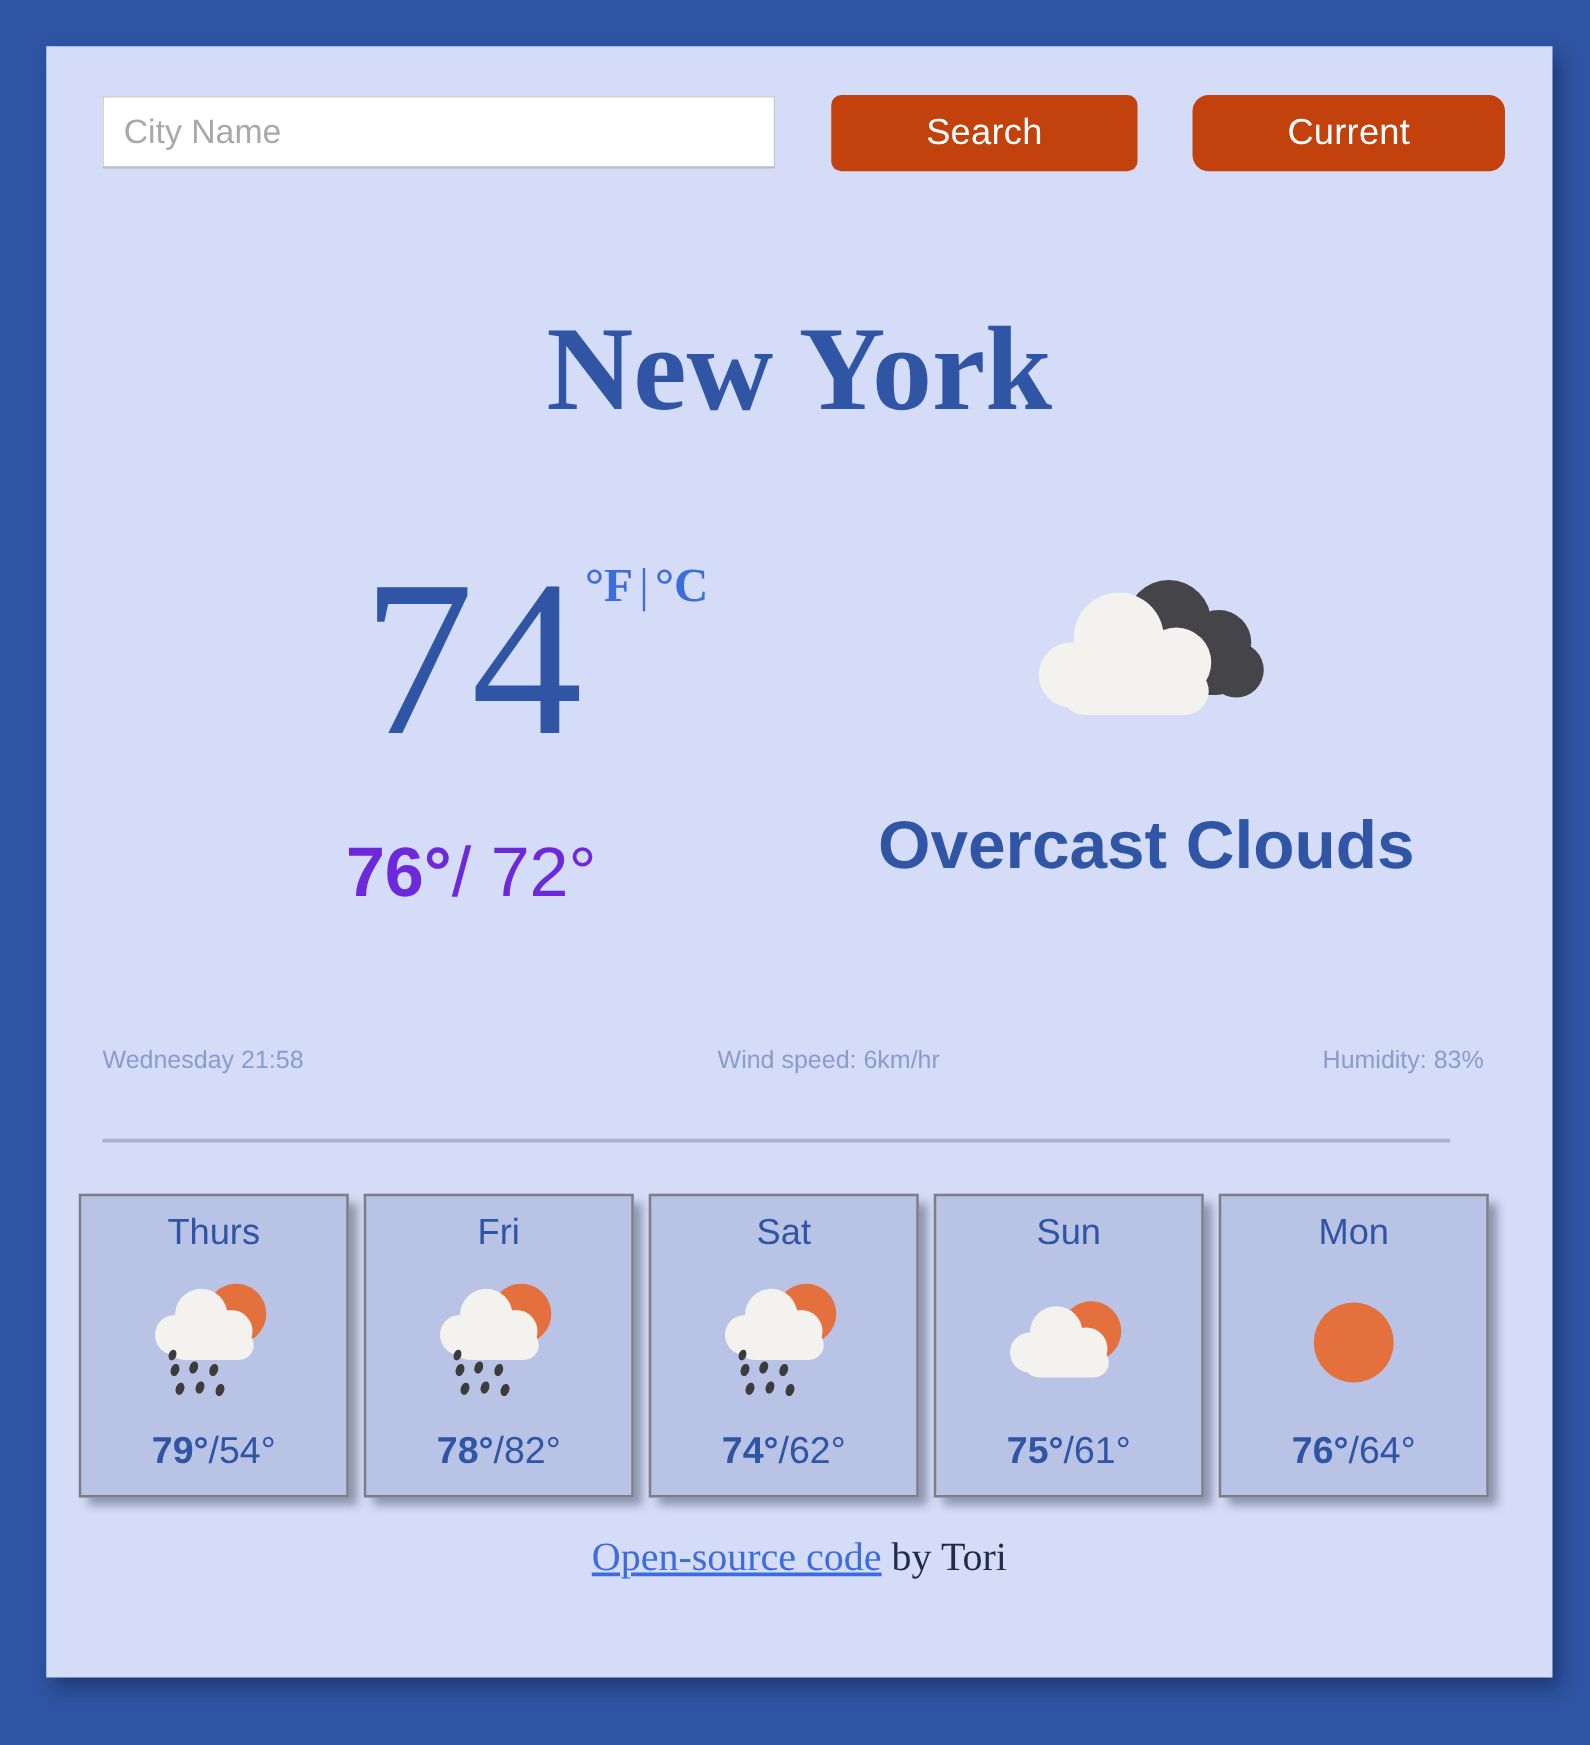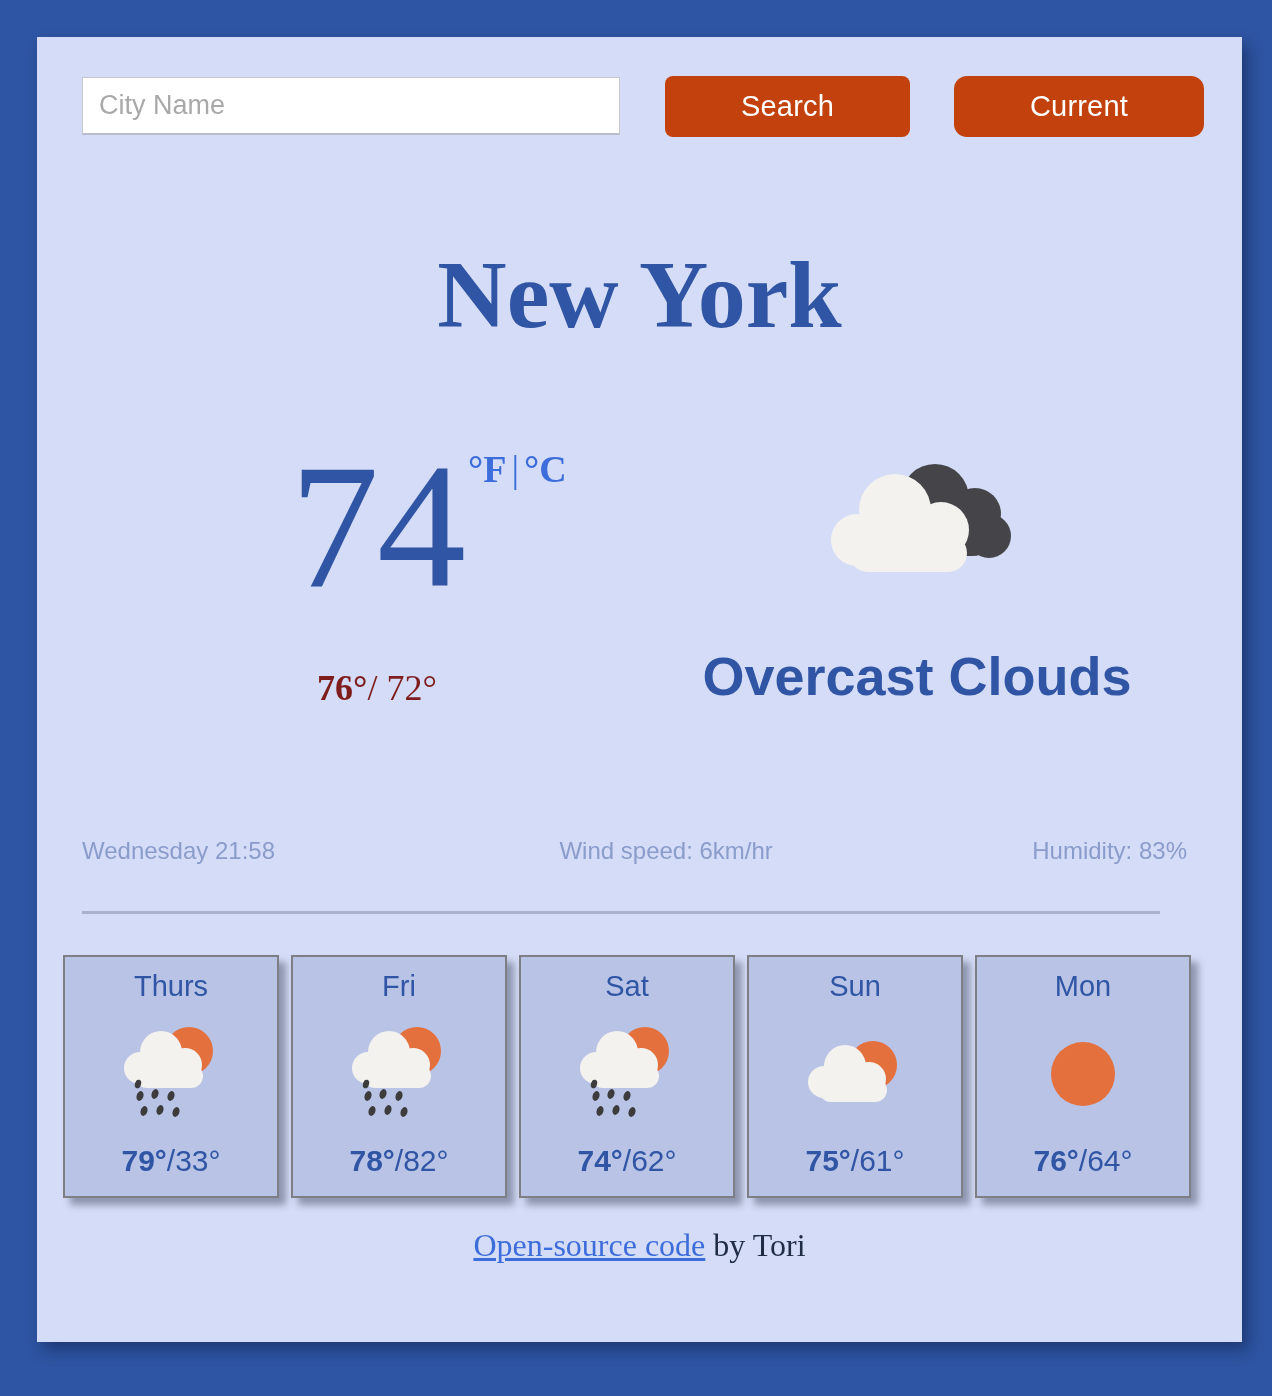--- a/index.html
+++ b/index.html
@@ -119,23 +119,23 @@
     font-family: "Liberation Serif", serif;
     font-size: 38px;
     font-weight: 700;
     color: #3d6ddb;
     white-space: nowrap;
   }
   .unit-sep { font-weight: 400; color: #3d6ddb; padding: 0 5px; }
 
   .hi-lo {
     margin-top: 55px;
-    font-family: Liberation Serif, serif;
-    font-size: 36px;
-    color: #7f1d1d;
+    font-family: Liberation Sans, sans-serif;
+    font-size: 56px;
+    color: #6d28d9;
     line-height: 1;
   }
   .hi-lo .hi { font-weight: 700; }
   .hi-lo .lo { font-weight: 400; }
 
   .cond-block {
     position: absolute;
     left: 600px;
     top: 0;
     width: 560px;
@@ -159,21 +159,21 @@
   }
 
   
   .info-row {
     position: absolute;
     left: 45px;
     top: 800px;
     width: 1115px;
     display: flex;
     justify-content: space-between;
-    font-size: 24px;
+    font-size: 20px;
     color: #8a9ccb;
   }
   .info-row > div { white-space: nowrap; }
   .info-wind { margin-left: 25px; }
   .info-humidity { margin-right: 10px; }
 
   .divider {
     position: absolute;
     left: 45px;
     top: 874px;
@@ -317,21 +317,21 @@
               <ellipse cx="24" cy="74" rx="3.4" ry="5" transform="rotate(18 24 74)"></ellipse>
               <ellipse cx="39" cy="72" rx="3.4" ry="5" transform="rotate(18 39 72)"></ellipse>
               <ellipse cx="55" cy="74" rx="3.4" ry="5" transform="rotate(18 55 74)"></ellipse>
               <ellipse cx="28" cy="89" rx="3.4" ry="5" transform="rotate(18 28 89)"></ellipse>
               <ellipse cx="44" cy="88" rx="3.4" ry="5" transform="rotate(18 44 88)"></ellipse>
               <ellipse cx="60" cy="90" rx="3.4" ry="5" transform="rotate(18 60 90)"></ellipse>
               <ellipse cx="22" cy="62" rx="3" ry="4.4" transform="rotate(18 22 62)"></ellipse>
             </g>
           </svg>
         </div>
-        <div class="fc-temp"><span class="hi">79°</span><span class="lo">/33°</span></div>
+        <div class="fc-temp"><span class="hi">79°</span><span class="lo">/54°</span></div>
       </div>
       <div class="fc-card">
         <div class="fc-day">Fri</div>
         <div class="fc-icon">
           <svg width="110" height="104" viewBox="0 0 110 104" aria-hidden="true">
             <circle cx="73" cy="29" r="24" fill="#e4703d"></circle>
             <g fill="#f3f2ee">
               <circle cx="45" cy="30" r="21"></circle>
               <circle cx="69" cy="43" r="17"></circle>
               <circle cx="24" cy="46" r="16"></circle>

